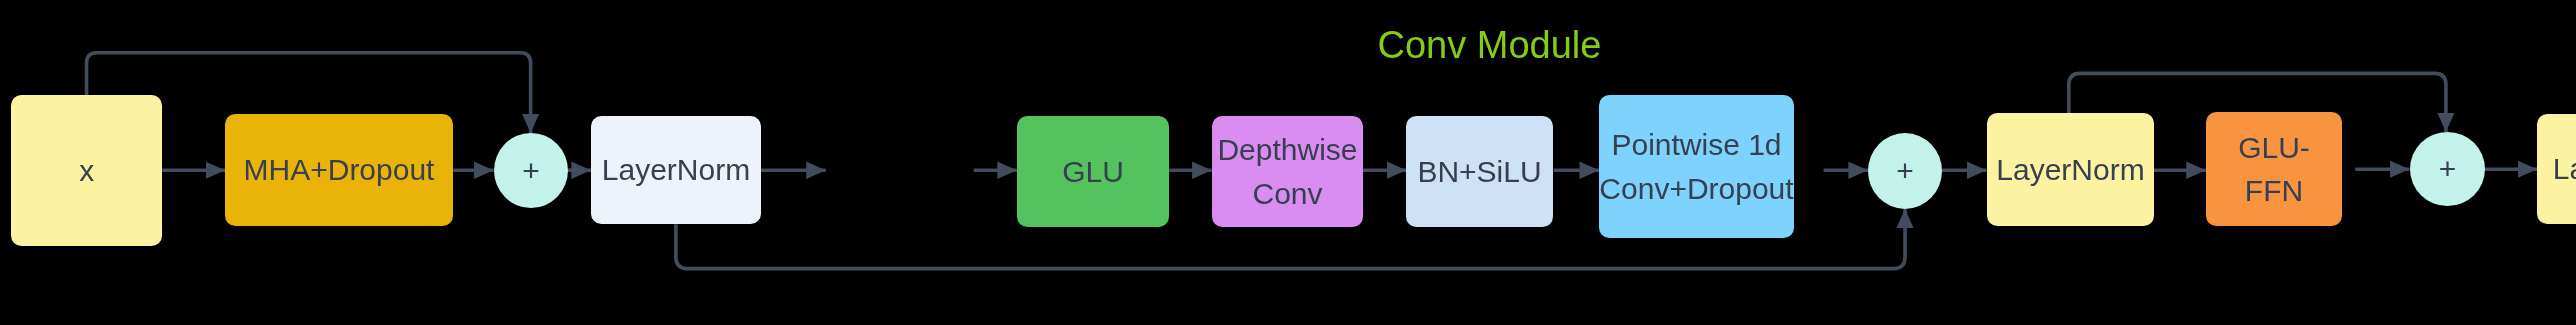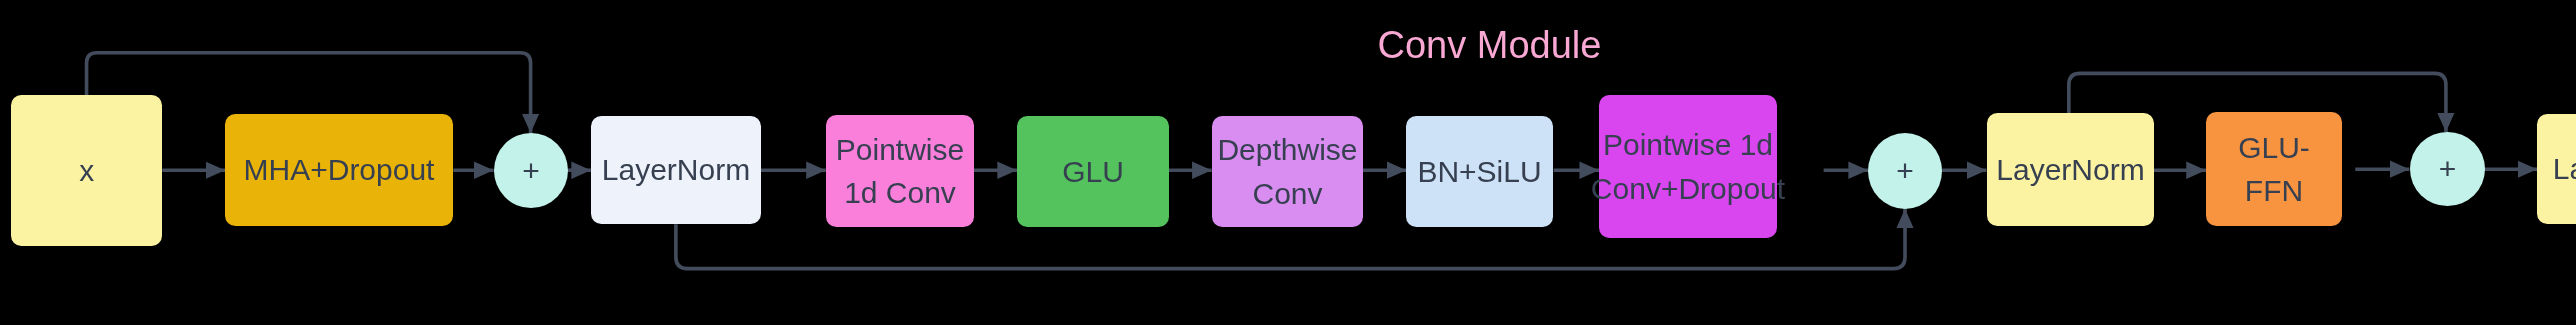--- a/index.html
+++ b/index.html
@@ -71,39 +71,38 @@
       <path d="M4180 330 H4282" marker-end="url(#arrow)"></path>
       <path d="M4572 328 H4677" marker-end="url(#arrow)"></path>
       <path d="M4822 328 H4925" marker-end="url(#arrow)"></path>
       <path d="M5274 328 H5373" marker-end="url(#arrow)"></path>
       <path d="M168 185 V122 Q168 102 188 102 H1010 Q1030 102 1030 122 V258" marker-end="url(#arrow)"></path>
       <path d="M1312 435 V499 Q1312 521 1334 521 H3676 Q3698 521 3698 499 V405" marker-end="url(#arrow)"></path>
       <path d="M4016 220 V164 Q4016 142 4038 142 H4726 Q4748 142 4748 164 V256" marker-end="url(#arrow)"></path>
     </g>
   </svg>
 
-  <div class="title" style="color: #f9a8d4;">Conv Module</div>
+  <div class="title" style="color: #84cc16;">Conv Module</div>
 
   <div class="node" style="left: 11.3px; top: 95px; width: 151px; height: 151px; background-color: rgb(252, 243, 162);">x</div>
 
   <div class="node" style="left: 225px; top: 114px; width: 228px; height: 112px; background-color: #eab308;">MHA+Dropout</div>
 
   <div class="node circle" style="left: 494px; top: 133px; width: 74px; height: 75px; background-color: rgb(194, 242, 233);">+</div>
 
   <div class="node" style="left: 591px; top: 116px; width: 170px; height: 108px; background-color: rgb(237, 242, 251);">LayerNorm</div>
 
-  <div class="node" style="left: 826px; top: 115px; width: 148px; height: 112px; background-color: rgb(249, 127, 219);">Pointwise 1d Conv</div>
 
   <div class="node" style="left: 1017px; top: 116px; width: 152px; height: 111px; background-color: rgb(84, 195, 93);">GLU</div>
 
   <div class="node" style="left: 1212px; top: 116px; width: 151px; height: 111px; background-color: rgb(217, 141, 241);">Depthwise Conv</div>
 
   <div class="node" style="left: 1406px; top: 116px; width: 147px; height: 111px; background-color: rgb(206, 226, 247);">BN+SiLU</div>
 
-  <div class="node" style="left: 1599px; top: 95px; width: 178px; height: 143px; background-color: #d946ef;">Pointwise 1d Conv+Dropout</div>
+  <div class="node" style="left: 1599px; top: 95px; width: 195px; height: 143px; background-color: #7dd3fc;">Pointwise 1d Conv+Dropout</div>
 
   <div class="node circle" style="left: 1868px; top: 133px; width: 74px; height: 76px; background-color: rgb(194, 242, 233);">+</div>
 
   <div class="node" style="left: 1987px; top: 113px; width: 167px; height: 113px; background-color: rgb(252, 243, 162);">LayerNorm</div>
 
   <div class="node" style="left: 2206px; top: 112px; width: 136px; height: 114px; background-color: rgb(248, 148, 64);">GLU-FFN</div>
 
   <div class="node circle" style="left: 2410px; top: 132px; width: 75px; height: 74px; background-color: rgb(194, 242, 233);">+</div>
 
   <div class="node" style="left: 2537px; top: 114px; width: 180px; height: 110px; background-color: rgb(252, 243, 162);">LayerNorm</div>

